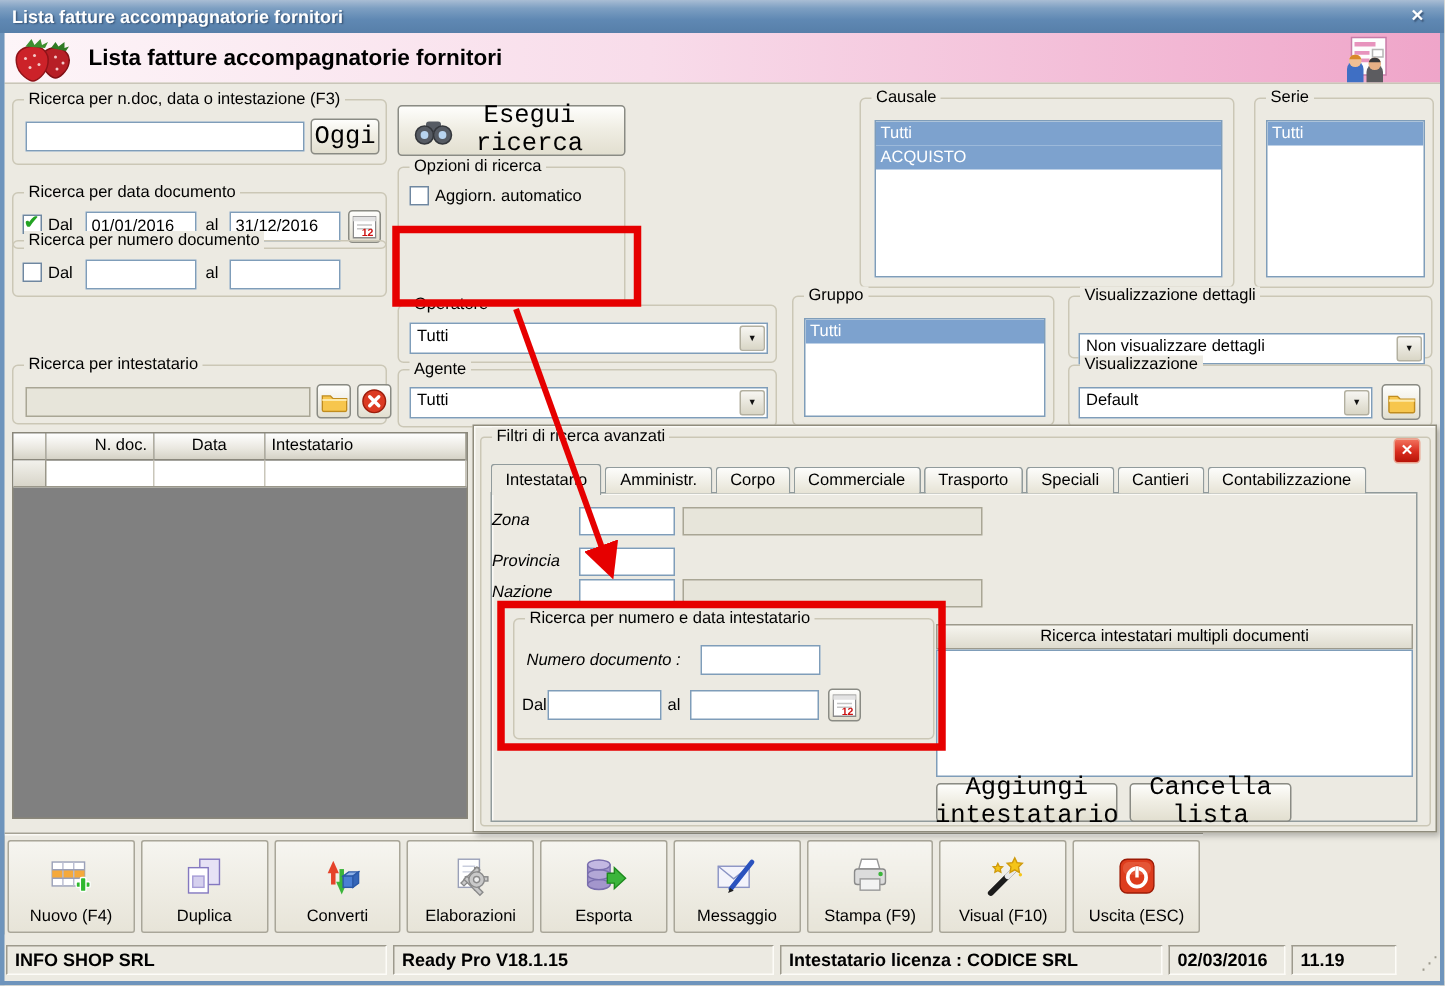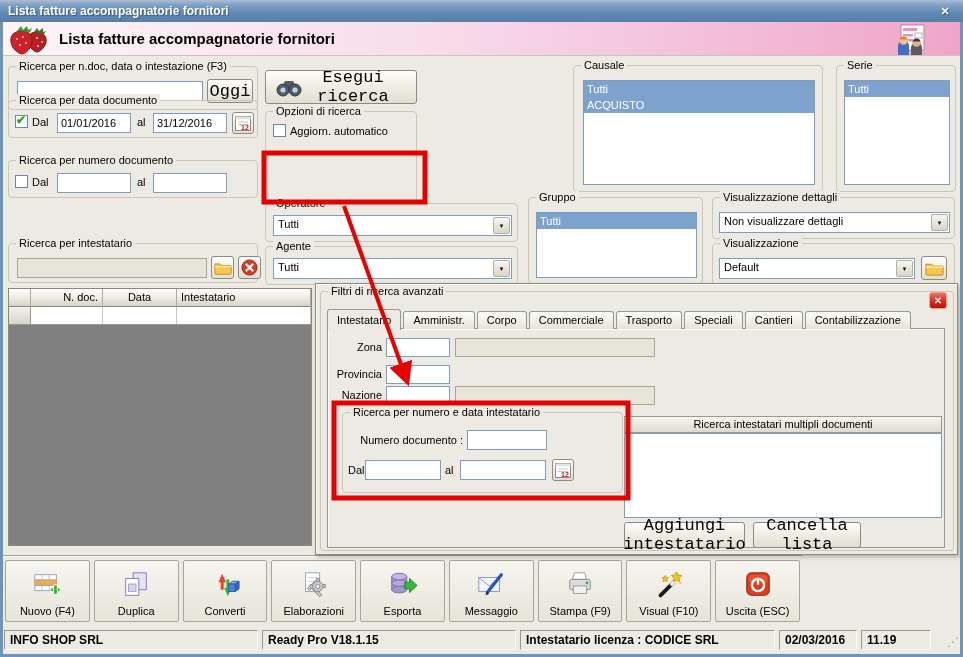--- a/index.html
+++ b/index.html
@@ -71,21 +71,21 @@
     background:linear-gradient(180deg,#f2715c,#d82c1e 55%,#b71408); border:1px solid #e9a38f;
     border-radius:3px; color:#fff; font-weight:bold; font-size:10px; text-align:center; line-height:16px;
     cursor:pointer; z-index:5; }
   .tabstrip { position:absolute; left:11px; top:26px; height:19px; display:flex; align-items:flex-end; z-index:3; }
   .tab { height:18px; line-height:17px; padding:0 9px; background:linear-gradient(180deg,#fdfdfb,#e6e3d5);
     border:1px solid #919b9c; border-bottom:none; border-radius:3px 3px 0 0; margin-right:2px;
     white-space:nowrap; cursor:pointer; }
   .tab.active { height:21px; line-height:20px; background:#eceae2; position:relative; top:1px; z-index:4; }
   .pane { position:absolute; left:11px; top:44px; width:618px; height:220px; background:#eceae2;
     border:1px solid #919b9c; box-shadow:inset 1px 1px 0 #fbfaf6; }
-  .rlabel { position:absolute; text-align:right; white-space:nowrap; }
+  .rlabel { position:absolute; text-align:left; white-space:nowrap;font-style:italic; }
 
   
   .toolbar { position:absolute; left:3px; top:556px; width:799px; height:68px;
     border-top:1px solid #fbfaf6; box-shadow:0 -1px 0 #a5a295; display:flex; gap:4px; padding:3px 2px 0 2px; }
   .tool-btn { flex:1; height:62px; background:linear-gradient(180deg,#f6f5f0,#e7e4d8);
     border:1px solid #a9a699; border-radius:2px; display:flex; flex-direction:column; align-items:center;
     justify-content:flex-end; padding-bottom:4px; cursor:pointer; }
   .tool-btn svg { margin-bottom:5px; }
   .tool-label { font-size:11px; white-space:nowrap; }
 
@@ -139,21 +139,21 @@
       <path d="M20.5 17.5 a4.2 4.2 0 0 1 8 0 z" fill="#3a3a3c"></path>
     </svg>
   </div>
 
   <div class="gb" style="left:8px;top:66px;width:250px;height:44px">
     <span class="gl">Ricerca per n.doc, data o intestazione (F3)</span>
     <input class="input" style="left: 8px; top: 14px; width: 186px; height: 20px;" value="">
     <button class="btn" style="left:198px;top:12px;width:46px;height:24px">Oggi</button>
   </div>
 
-  <div class="gb" style="left:8px;top:100px;width:250px;height:38px">
+  <div class="gb" style="left:8px;top:128px;width:250px;height:38px">
     <span class="gl">Ricerca per data documento</span>
     <span class="checkbox" style="left:6px;top:14px">
         <span class="check">✔</span>
       </span>
     <span class="lbl" style="left:23px;top:15px">Dal</span>
     <input class="input" style="left: 48px; top: 12px; width: 74px; height: 20px;" value="01/01/2016">
     <span class="lbl" style="left:128px;top:15px">al</span>
     <input class="input" style="left: 144px; top: 12px; width: 74px; height: 20px;" value="31/12/2016">
     <span class="icon-btn" style="left:223px;top:11px;width:22px;height:22px">
       <svg width="16" height="17" viewBox="0 0 16 17">
@@ -246,21 +246,21 @@
 
   <div class="gb" style="left:528px;top:197px;width:175px;height:87px">
     <span class="gl">Gruppo</span>
     <div class="list" style="left:7px;top:14px;width:161px;height:66px">
       <div class="item sel">Tutti</div>
     </div>
   </div>
 
   <div class="gb" style="left:712px;top:197px;width:243px;height:42px">
     <span class="gl">Visualizzazione dettagli</span>
-    <div class="combo" style="left:6px;top:14px;width:231px;height:21px">
+    <div class="combo" style="left:6px;top:24px;width:231px;height:21px">
       <span class="combo-val">Non visualizzare dettagli</span>
       <span class="combo-btn">
           <span class="arr">▼</span>
         </span>
     </div>
   </div>
 
   <div class="gb" style="left:712px;top:243px;width:243px;height:42px">
     <span class="gl">Visualizzazione</span>
     <div class="combo" style="left:6px;top:14px;width:196px;height:21px">

